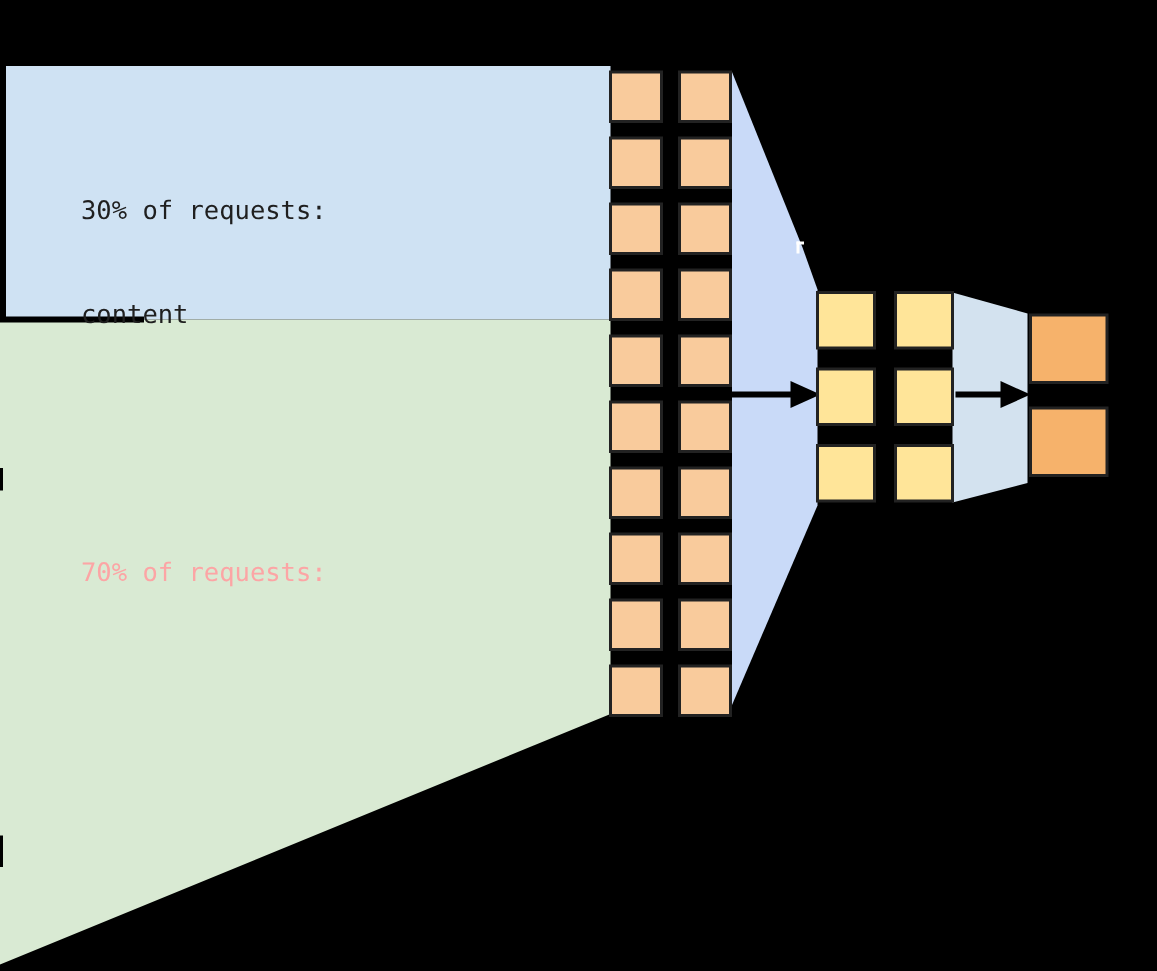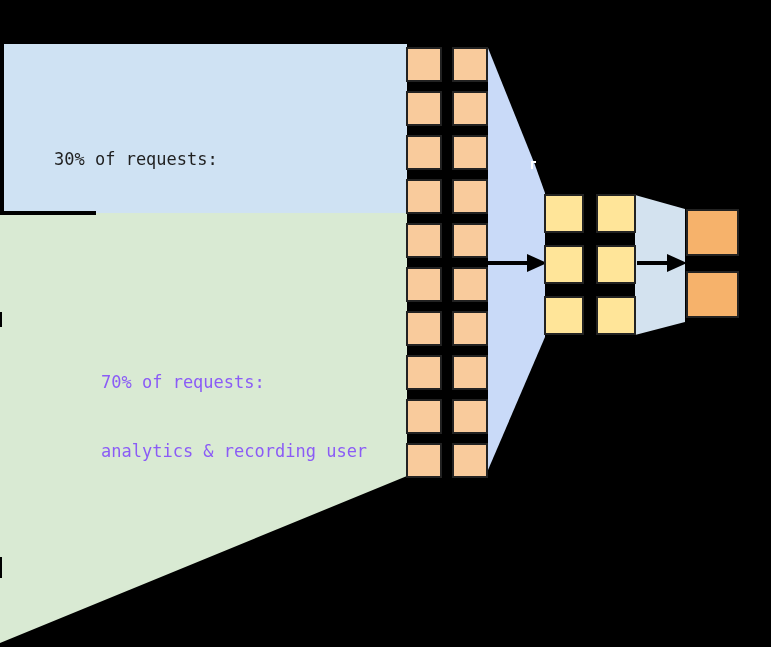--- a/index.html
+++ b/index.html
@@ -21,21 +21,21 @@
     top: 0;
   }
   .label {
     position: absolute;
     font-size: 17px;
     line-height: 23px;
     letter-spacing: 0px;
     color: #1f1f1f;
     white-space: pre;
   }
-  .label-content   { left: 54px; top: 102px;  }
+  .label-content   { left: 54px; top: 84px;  }
   .label-analytics { left: 54px; top: 325px; }
 </style>
 </head>
 <body>
 
 <div class="stage" style="background: rgb(0, 0, 0);">
 
   <svg class="layer" width="771" height="647" viewBox="0 0 771 647">
 
     <rect x="0" y="44" width="407" height="169" fill="#cfe2f3"></rect>
@@ -97,20 +97,20 @@
       </g>
 
     <g>
       <rect x="531" y="161" width="5" height="2" fill="#ffffff"></rect>
       <rect x="531" y="161" width="2" height="8" fill="#ffffff"></rect>
     </g>
   </svg>
 
   <div class="label label-content" style="color: rgb(31, 31, 31);">
     <div>30% of requests:</div>
+    <div>content</div>
   </div>
 
-  <div class="label label-analytics" style="color: #8b5cf6; margin-left: 47px;">
+  <div class="label label-analytics" style="color: #fca5a5;">
     <div>70% of requests:</div>
-    <div>analytics &amp; recording user</div>
   </div>
 
 </div>
 
 </body></html>

